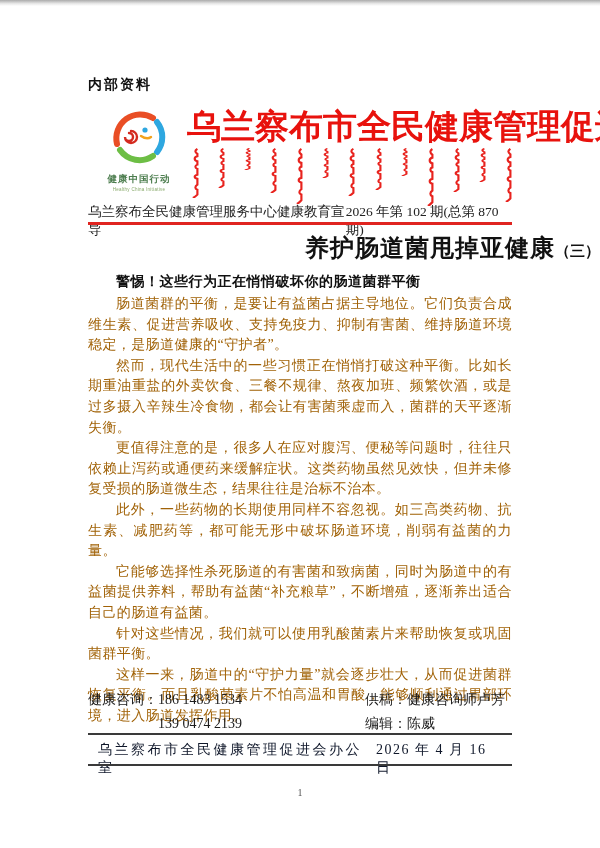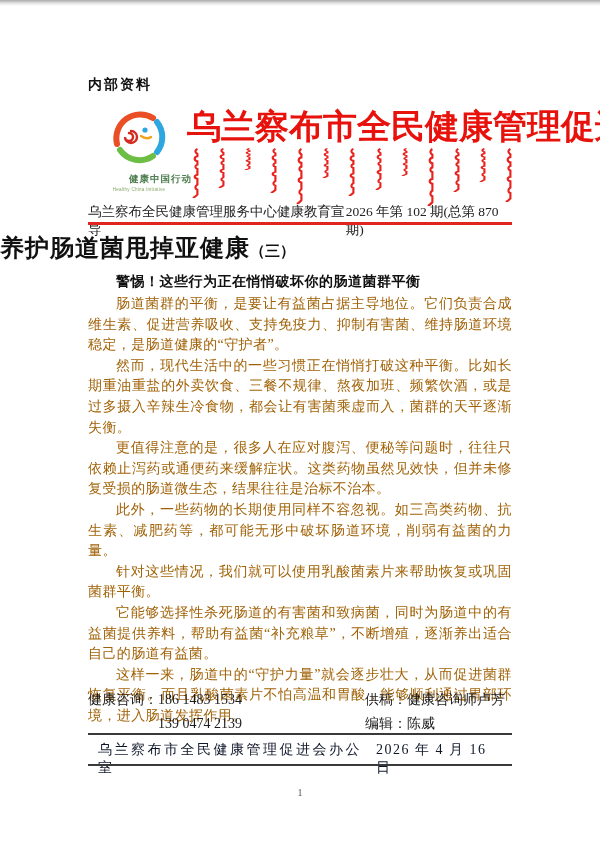--- a/index.html
+++ b/index.html
@@ -11,40 +11,40 @@
     position:absolute;left:0;top:0;width:600px;height:6px;
     background:linear-gradient(to bottom,#ababab,#e8e8e8 60%,#ffffff);
   }
   .abs{position:absolute;}
   .classification{
     left:88px;top:76px;font-family:"Liberation Sans","DejaVu Sans",sans-serif;
     font-weight:bold;font-size:14px;letter-spacing:2px;color:#111;
   }
   
   .logo-wrap{left:86px;top:106px;width:106px;text-align:center;}
-  .logo-title{font-family:"Liberation Sans","DejaVu Sans",sans-serif;font-size:9.5px;font-weight:bold;color:#4c7d4e;letter-spacing:1px;margin-top:1px;text-align:right;}
+  .logo-title{font-family:"Liberation Sans","DejaVu Sans",sans-serif;font-size:9.5px;font-weight:bold;color:#4c7d4e;letter-spacing:1px;margin-top:1px;}
   .logo-sub{font-family:"Liberation Sans","DejaVu Sans",sans-serif;font-size:5px;color:#86a868;letter-spacing:.3px;transform:scale(.9);}
   
   .org-name{
     left:187px;top:104px;width:330px;font-weight:bold;font-size:34px;
     color:#e8120d;white-space:nowrap;letter-spacing:0px;
   }
   .mongol-band{
     left:192px;top:148px;width:322px;display:flex;justify-content:space-between;
     align-items:flex-start;height:62px;
   }
   .mongol-band span{display:block;}
   .mongol-band svg{display:block;}
   .issue-line{
     left:88px;top:203px;width:424px;display:flex;justify-content:space-between;
     font-size:13.5px;color:#222;align-items:center;
   }
   .red-rule{left:88px;top:222px;width:424px;height:3px;background:#e02420;}
   .title{
-    left:0;top:232px;width:600px;text-align:left;margin:0;font-size:24px;
+    left:0;top:232px;width:600px;text-align:right;margin:0;font-size:24px;
     font-weight:bold;color:#111;letter-spacing:1px;
   }
   .title-suffix{font-size:15px;font-weight:bold;letter-spacing:0;}
   .subhead{
     left:88px;top:273px;width:424px;font-weight:bold;font-size:14px;
     text-indent:2em;color:#111;letter-spacing:.5px;
   }
   .body-text{left:88px;top:294px;width:424px;}
   .body-text p{
     margin:0;font-size:14px;line-height:20.6px;text-indent:2em;
@@ -164,22 +164,22 @@
     <span>养护肠道菌甩掉亚健康</span><span class="title-suffix">（三）</span>
   </h1>
 
   <div class="abs subhead">警惕！这些行为正在悄悄破坏你的肠道菌群平衡</div>
 
   <div class="abs body-text">
       <p>肠道菌群的平衡，是要让有益菌占据主导地位。它们负责合成维生素、促进营养吸收、支持免疫力、抑制有害菌、维持肠道环境稳定，是肠道健康的“守护者”。</p>
       <p>然而，现代生活中的一些习惯正在悄悄打破这种平衡。比如长期重油重盐的外卖饮食、三餐不规律、熬夜加班、频繁饮酒，或是过多摄入辛辣生冷食物，都会让有害菌乘虚而入，菌群的天平逐渐失衡。</p>
       <p>更值得注意的是，很多人在应对腹泻、便秘等问题时，往往只依赖止泻药或通便药来缓解症状。这类药物虽然见效快，但并未修复受损的肠道微生态，结果往往是治标不治本。</p>
       <p>此外，一些药物的长期使用同样不容忽视。如三高类药物、抗生素、减肥药等，都可能无形中破坏肠道环境，削弱有益菌的力量。</p>
+      <p>它能够选择性杀死肠道的有害菌和致病菌，同时为肠道中的有益菌提供养料，帮助有益菌“补充粮草”，不断增殖，逐渐养出适合自己的肠道有益菌。</p>
       <p>针对这些情况，我们就可以使用乳酸菌素片来帮助恢复或巩固菌群平衡。</p>
-      <p>它能够选择性杀死肠道的有害菌和致病菌，同时为肠道中的有益菌提供养料，帮助有益菌“补充粮草”，不断增殖，逐渐养出适合自己的肠道有益菌。</p>
       <p>这样一来，肠道中的“守护力量”就会逐步壮大，从而促进菌群恢复平衡。而且乳酸菌素片不怕高温和胃酸，能够顺利通过胃部环境，进入肠道发挥作用。</p>
     </div>
 
   <div class="abs contact">
     <div>
       <span>健康咨询：</span><span>186 1483 1534</span>
     </div>
     <div class="phone2">139 0474 2139</div>
     <div class="contact-right">
       <div>

